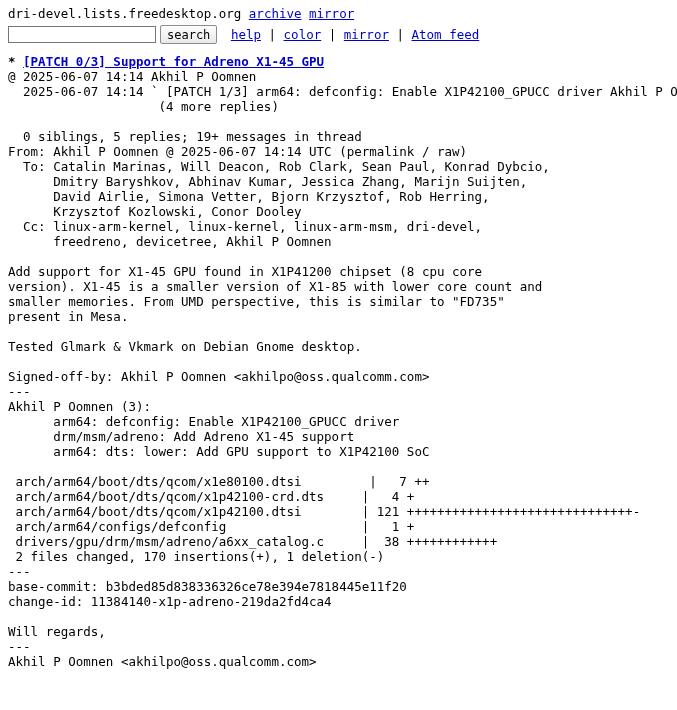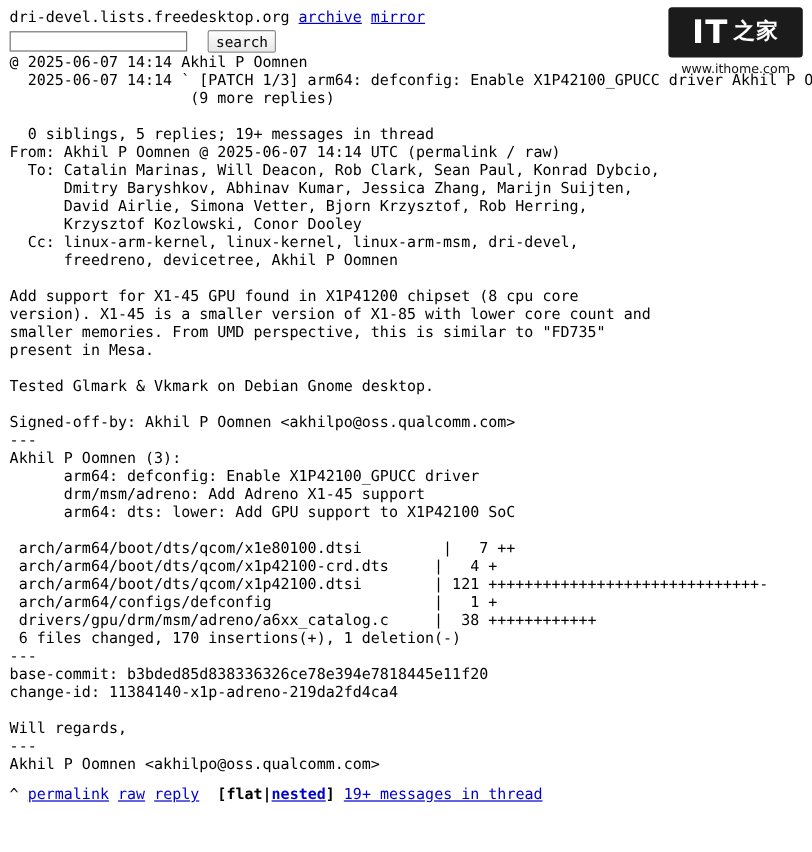--- a/index.html
+++ b/index.html
@@ -41,21 +41,21 @@
     height: 17px;
     border: 1px solid #767676;
     background: #fff;
     font-family: "DejaVu Sans Mono", "Liberation Mono", monospace;
     font-size: 12px;
     padding: 0 2px;
     box-sizing: border-box;
     vertical-align: middle;
   }
   .search-btn {
-    margin-left: 17px;
+    margin-left: 4px;
     height: 19px;
     font-family: "DejaVu Sans Mono", "Liberation Mono", monospace;
     font-size: 12px;
     padding: 0 6px;
     border: 1px solid #8c8c8c;
     background: linear-gradient(#fdfdfd, #e8e8e8);
     border-radius: 2px;
     cursor: pointer;
   }
   .nav-links {
@@ -118,39 +118,34 @@
   .footer {
     margin-top: 10px;
     white-space: pre;
   }
 </style>
 </head>
 <body>
 
 <div class="page">
 
-  <div class="logo">
-    <div class="logo-box">
-      <span class="logo-it">IT</span>
-        <span class="logo-cn">之家</span>
-    </div>
-    <div class="logo-url">www.ithome.com</div>
-  </div>
 
   <div class="hdr-line"><span>dri-devel.lists.freedesktop.org</span> <a class="lnk">archive</a> <a class="lnk">mirror</a></div>
 
   <div class="nav-row">
     <input class="search-box" type="text" value="" style="">
     <button class="search-btn">search</button>
+    <span class="nav-links"> <a class="lnk">help</a> | <a class="lnk">color</a> | <a class="lnk">mirror</a> | <a class="lnk">Atom feed</a></span>
   </div>
 
+  <div class="subject-line"><span class="bold">*</span> <a class="subject-link">[PATCH 0/3] Support for Adreno X1-45 GPU</a></div>
 
   <pre class="msg"><span>@ 2025-06-07 14:14 Akhil P Oomnen</span>
 <span>  2025-06-07 14:14 ` [PATCH 1/3] arm64: defconfig: Enable X1P42100_GPUCC driver Akhil P Oomnen</span>
-<span>                    (9 more replies)</span>
+<span>                    (4 more replies)</span>
 
 <span>  0 siblings, 5 replies; 19+ messages in thread</span>
 <span>From: Akhil P Oomnen @ 2025-06-07 14:14 UTC (permalink / raw)</span>
 <span>  To: </span><span>Catalin Marinas, Will Deacon, Rob Clark, Sean Paul, Konrad Dybcio,</span>
 <span>      Dmitry Baryshkov, Abhinav Kumar, Jessica Zhang, Marijn Suijten,</span>
 <span>      David Airlie, Simona Vetter, Bjorn Krzysztof, Rob Herring,</span>
 <span>      Krzysztof Kozlowski, Conor Dooley</span>
 <span>  Cc: </span><span>linux-arm-kernel, linux-kernel, linux-arm-msm, dri-devel,</span>
 <span>      freedreno, devicetree, Akhil P Oomnen</span>
 
@@ -166,24 +161,23 @@
 <span>Akhil P Oomnen (3):</span>
 <span>      arm64: defconfig: Enable X1P42100_GPUCC driver</span>
 <span>      drm/msm/adreno: Add Adreno X1-45 support</span>
 <span>      arm64: dts: lower: Add GPU support to X1P42100 SoC</span>
 <span></span>
 <span> arch/arm64/boot/dts/qcom/x1e80100.dtsi         |   7 ++</span>
 <span> arch/arm64/boot/dts/qcom/x1p42100-crd.dts     |   4 +</span>
 <span> arch/arm64/boot/dts/qcom/x1p42100.dtsi        | 121 ++++++++++++++++++++++++++++++-</span>
 <span> arch/arm64/configs/defconfig                  |   1 +</span>
 <span> drivers/gpu/drm/msm/adreno/a6xx_catalog.c     |  38 ++++++++++++</span>
-<span> 6 files changed, 170 insertions(+), 1 deletion(-)</span>
+<span> 2 files changed, 170 insertions(+), 1 deletion(-)</span>
 <span>---</span>
 <span>base-commit: b3bded85d838336326ce78e394e7818445e11f20</span>
 <span>change-id: 11384140-x1p-adreno-219da2fd4ca4</span>
 <span></span>
 <span>Will regards,</span>
 <span>---</span>
 <span>Akhil P Oomnen &lt;akhilpo@oss.qualcomm.com&gt;</span></pre>
 
-  <div class="footer"><span>^</span> <a class="lnk">permalink</a> <a class="lnk">raw</a> <a class="lnk">reply</a>  <span class="bold">[</span><span class="bold">flat</span><span class="bold">|</span><a class="lnk bold">nested</a><span class="bold">]</span> <a class="lnk">19+ messages in thread</a></div>
 
 </div>
 
 </body></html>

